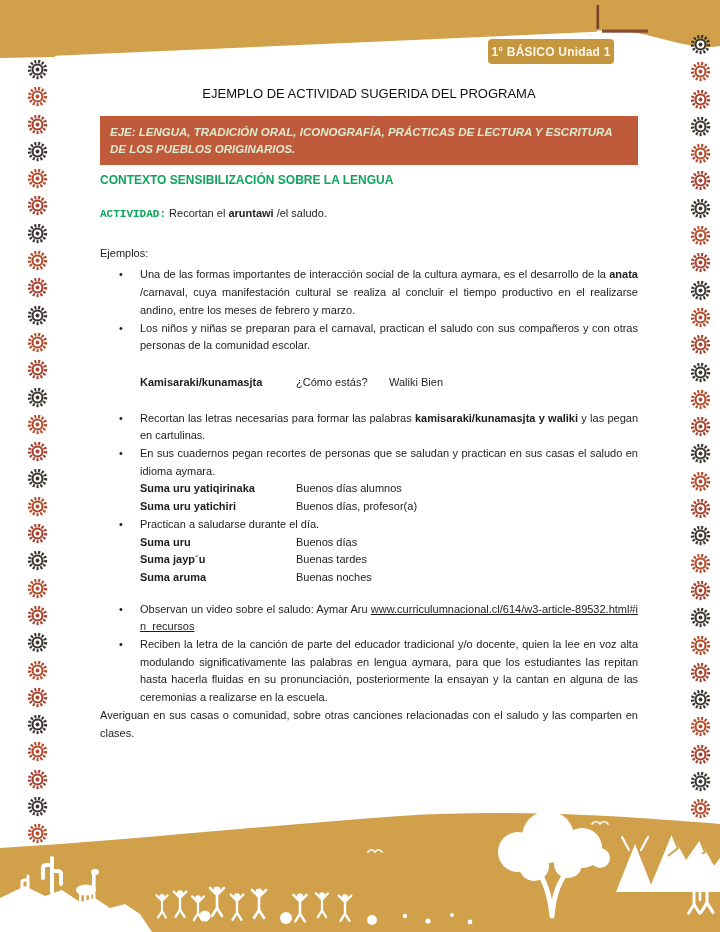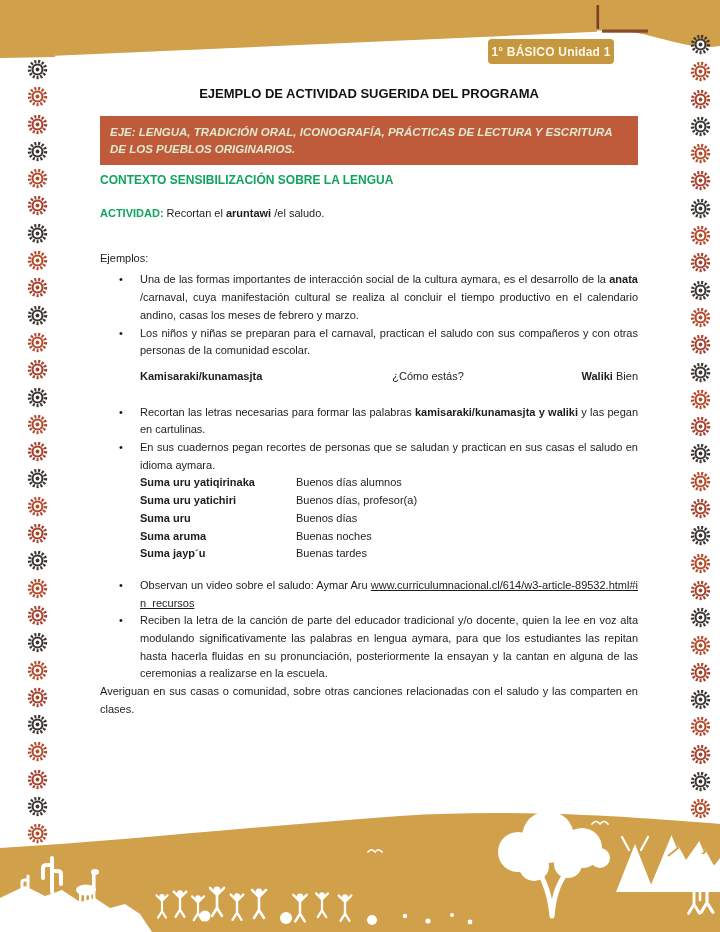--- a/index.html
+++ b/index.html
@@ -22,37 +22,37 @@
     position:absolute; top:39px; left:488px; width:126px; height:25px;
     background: var(--badge-tan); border-radius:4px;
     color:#fdf7ea; font-size:12px; font-weight:700;
     display:flex; align-items:center; justify-content:center;
     letter-spacing:.2px;
   }
   .medallion-strip { position:absolute; display:flex; flex-direction:column; gap:4.3px; width:23px; }
   .medallion-strip.left  { left:26px; top:58px; }
   .medallion-strip.right { left:689px; top:33px; }
   .content { position:absolute; left:100px; top:85px; width:538px; font-size:11px; line-height:17.7px; }
-  .doc-title { text-align:center; font-size:13px; font-weight:700; color:#111; line-height:18px; }
+  .doc-title { text-align:center; font-size:13px; font-weight:400; color:#111; line-height:18px; }
   .eje-banner {
     margin-top:13px; background:var(--banner-bg); color:var(--banner-text);
     font-weight:700; font-size:11.5px; line-height:16.5px; padding:8px 10px;font-style:italic;
   }
   .context-heading { margin-top:8px; color:var(--green); font-weight:700; font-size:12px; line-height:15px; }
   .activity-line { margin-top:17px; }
-  .green { color:var(--green); }
-  .examples-label { margin-top:27px; }
+  .green { color:var(--green);font-family:Liberation Mono, monospace; }
+  .examples-label { margin-top:21px; }
   .blist { margin-top:4px; }
   .bullet { position:relative; padding-left:40px; text-align:justify; }
   .bullet::before { content:"\2022"; position:absolute; left:19px; top:0; color:#111; }
   .indent { margin-left:40px; }
-  .row3 { display:flex; margin-top:8px;justify-content:space-between; }
+  .row3 { display:flex; margin-top:19px; }
   .row3 .c1 { width:156px; font-weight:700; }
   .row3 .c2 { width:93px; }
-  .bold { font-weight:700; }
+  .bold { font-weight:400; }
   .pair { display:flex; }
   .pair .ay { width:156px; font-weight:700; }
   .gap1 { margin-top:18px; }
   .gap2 { margin-top:14px; }
   .link { text-decoration:underline; word-break:break-all; }
   .closing { text-align:justify; }
 </style>
 </head>
 <body>
 
@@ -494,52 +494,53 @@
 
   <div class="eje-banner">EJE: LENGUA, TRADICIÓN ORAL, ICONOGRAFÍA, PRÁCTICAS DE LECTURA Y ESCRITURA DE LOS PUEBLOS ORIGINARIOS.</div>
 
   <div class="context-heading">CONTEXTO SENSIBILIZACIÓN SOBRE LA LENGUA</div>
 
   <div class="activity-line"><span class="green" style="font-weight: 700;">ACTIVIDAD:</span><span> Recortan el </span><span style="font-weight: 700;">aruntawi</span><span> /el saludo.</span></div>
 
   <div class="examples-label">Ejemplos:</div>
 
   <div class="blist">
-    <div class="bullet"><span>Una de las formas importantes de interacción social de la cultura aymara, es el desarrollo de la </span><span style="font-weight: 700;">anata</span><span> /carnaval, cuya manifestación cultural se realiza al concluir el tiempo productivo en el calendario andino, casas los meses de febrero y marzo.</span></div>
+    <div class="bullet"><span>Una de las formas importantes de interacción social de la cultura aymara, es el desarrollo de la </span><span style="font-weight: 700;">anata</span><span> /carnaval, cuya manifestación cultural se realiza al concluir el tiempo productivo en el realizarse andino, entre los meses de febrero y marzo.</span></div>
     <div class="bullet"><span>Los niños y niñas se preparan para el carnaval, practican el saludo con sus compañeros y con otras personas de la comunidad escolar.</span></div>
   </div>
 
   <div class="row3 indent">
     <span class="c1">Kamisaraki/kunamasjta</span>
     <span class="c2">¿Cómo estás?</span>
     <span class="c3"><span class="bold">Waliki</span><span> Bien</span></span>
   </div>
 
   <div class="blist gap1">
     <div class="bullet"><span>Recortan las letras necesarias para formar las palabras </span><span style="font-weight: 700;">kamisaraki/kunamasjta y waliki</span><span> y las pegan en cartulinas.</span></div>
     <div class="bullet"><span>En sus cuadernos pegan recortes de personas que se saludan y practican en sus casas el saludo en idioma aymara.</span></div>
     <div class="pair indent">
       <span class="ay">Suma uru yatiqirinaka</span>
       <span class="es">Buenos días alumnos</span>
     </div>
     <div class="pair indent">
       <span class="ay">Suma uru yatichiri</span>
       <span class="es">Buenos días, profesor(a)</span>
     </div>
+    <div class="bullet"><span>Practican a saludarse durante el día.</span></div>
     <div class="pair indent">
       <span class="ay">Suma uru</span>
       <span class="es">Buenos días</span>
     </div>
     <div class="pair indent">
+      <span class="ay">Suma jayp´u</span>
+      <span class="es">Buenas tardes</span>
+    </div>
+    <div class="pair indent">
       <span class="ay">Suma aruma</span>
       <span class="es">Buenas noches</span>
-    </div>
-    <div class="pair indent">
-      <span class="ay">Suma jayp´u</span>
-      <span class="es">Buenas tardes</span>
     </div>
   </div>
 
   <div class="blist gap2">
     <div class="bullet"><span>Observan un video sobre el saludo: </span><span style="font-weight: 400;">Aymar Aru</span><span> </span><span class="link">www.curriculumnacional.cl/614/w3-article-89532.html#in_recursos</span></div>
     <div class="bullet"><span>Reciben la letra de la canción de parte del educador tradicional y/o docente, quien la lee en voz alta modulando significativamente las palabras en lengua aymara, para que los estudiantes las repitan hasta hacerla fluidas en su pronunciación, posteriormente la ensayan y la cantan en alguna de las ceremonias a realizarse en la escuela.</span></div>
   </div>
 
   <div class="closing">Averiguan en sus casas o comunidad, sobre otras canciones relacionadas con el saludo y las comparten en clases.</div>
 </div>

